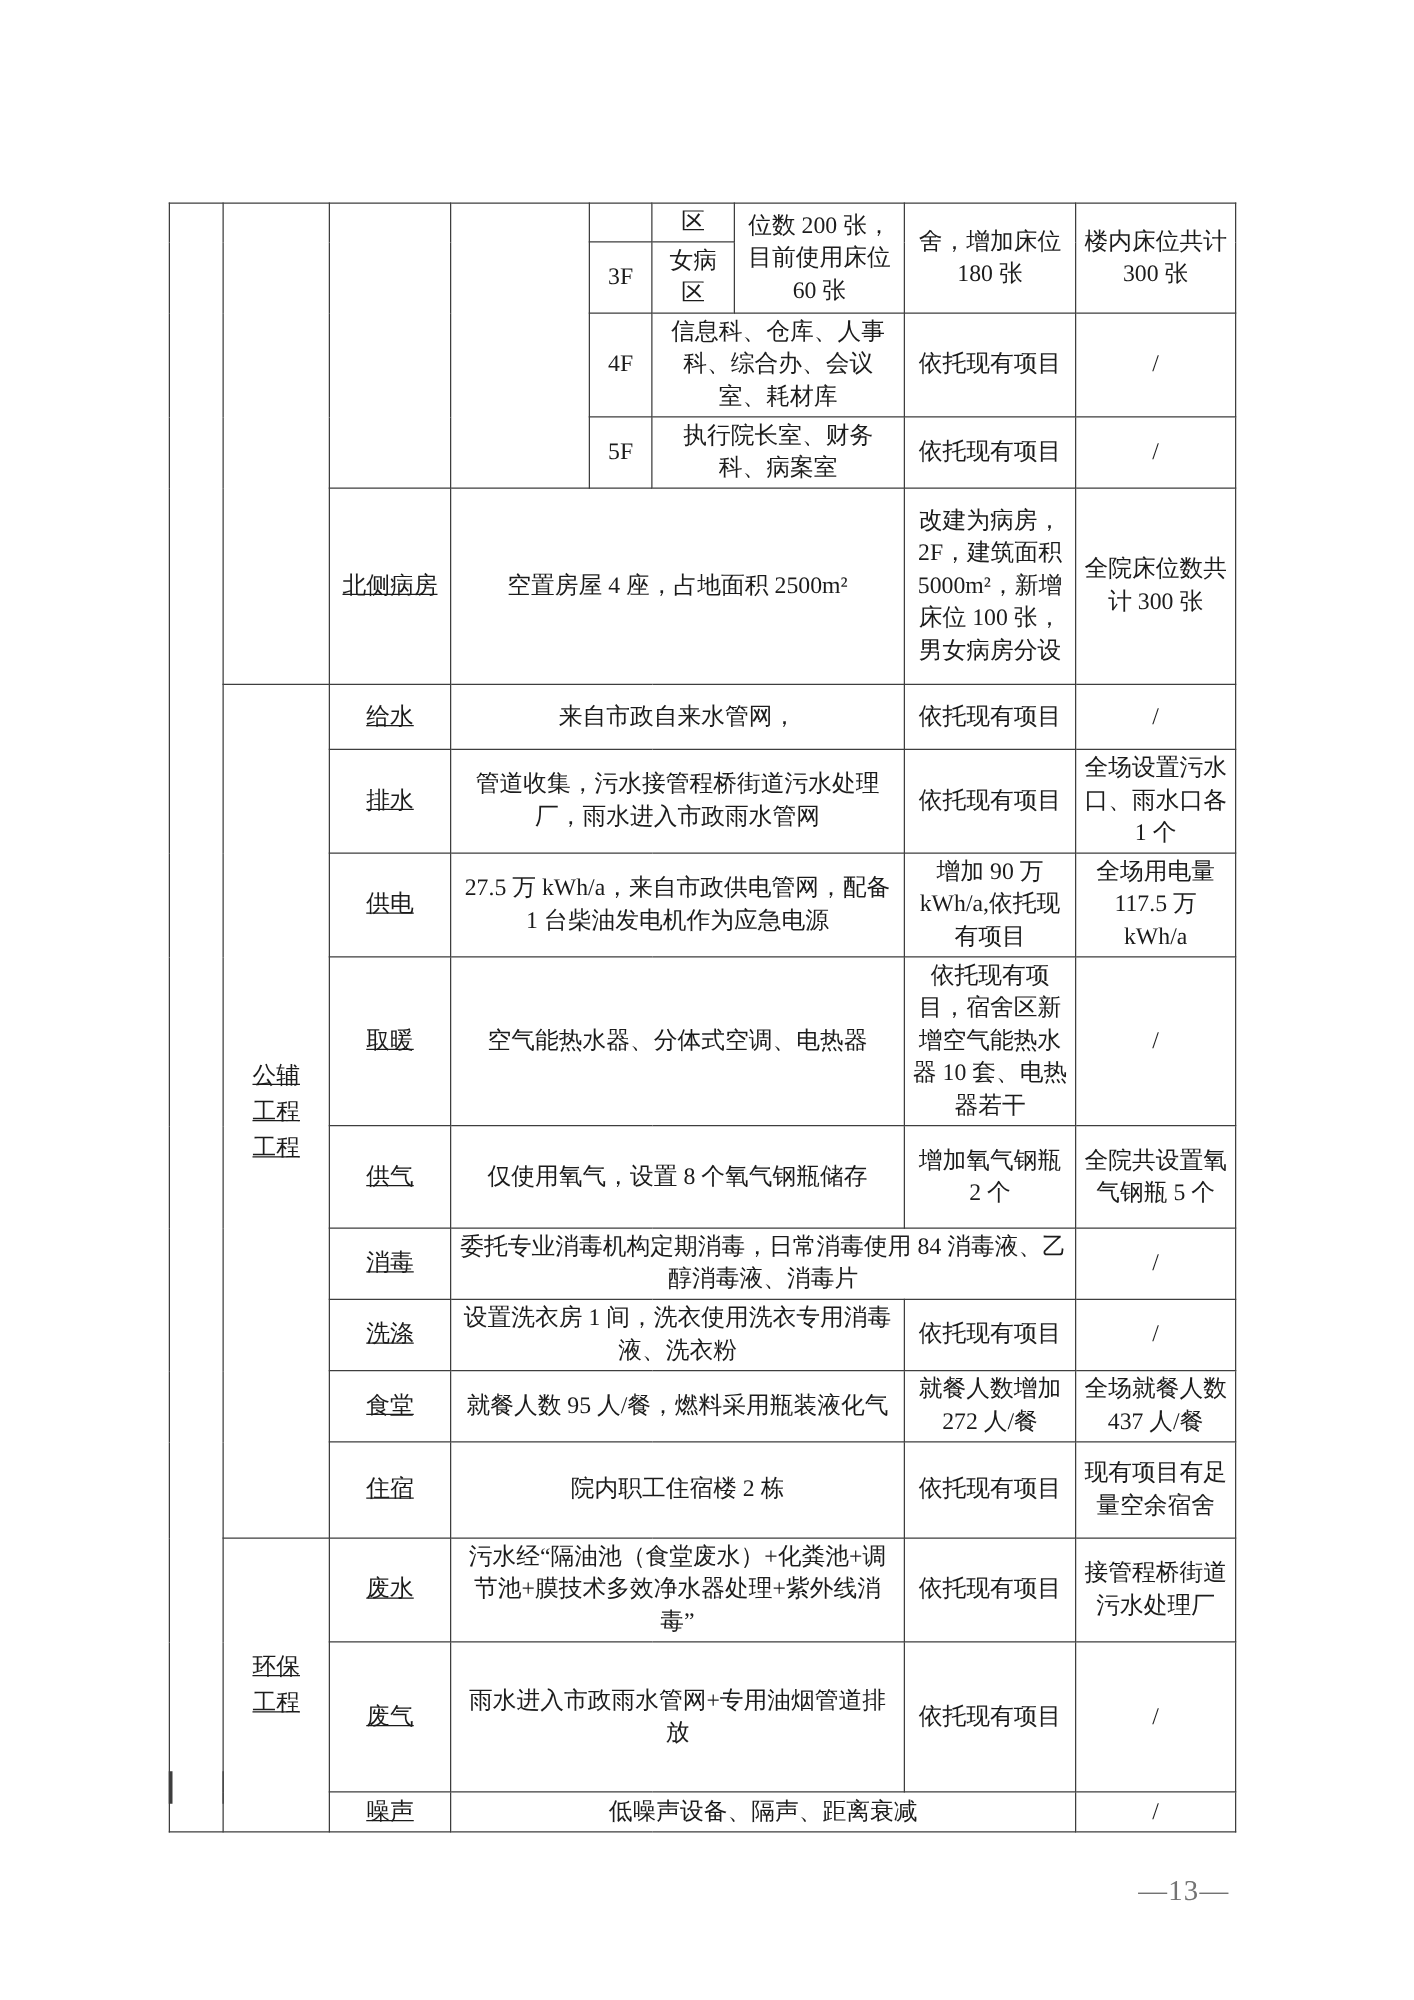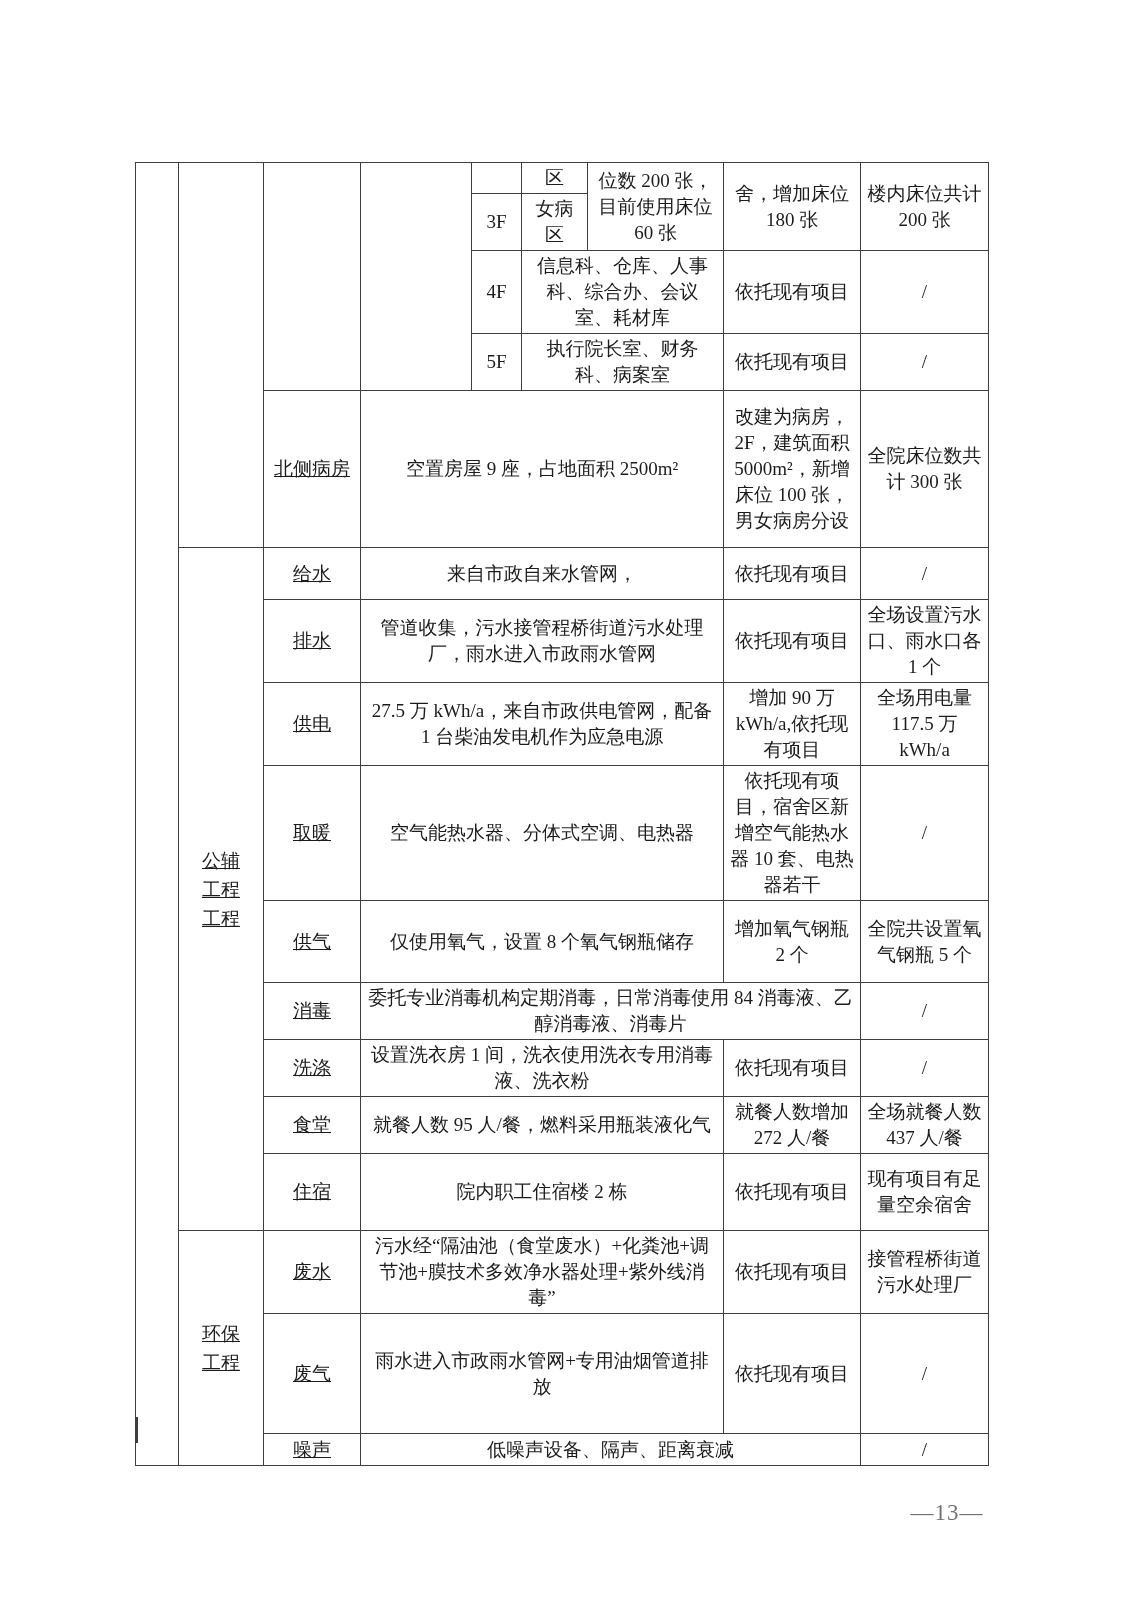--- a/index.html
+++ b/index.html
@@ -64,21 +64,21 @@
       <tbody>
           <tr style="height:25px">
         <td class="left-outer thin-top" rowspan="17"></td>
         <td class="tt" rowspan="5"></td>
         <td class="tt" rowspan="4"></td>
         <td class="tt" rowspan="4"></td>
         <td class="tt"></td>
         <td class="tt c-ward">区</td>
         <td class="tt" rowspan="2">位数 200 张，目前使用床位 60 张</td>
         <td class="tt c-change" rowspan="2">舍，增加床位 180 张</td>
-        <td class="tt c-note right-outer" rowspan="2">楼内床位共计 200 张</td>
+        <td class="tt c-note right-outer" rowspan="2">楼内床位共计 300 张</td>
       </tr>
 
       <tr style="height:55px">
         <td>3F</td>
         <td class="c-ward">女病区</td>
       </tr>
 
       <tr style="height:77px">
         <td>4F</td>
         <td colspan="2">信息科、仓库、人事科、综合办、会议室、耗材库</td>
@@ -88,21 +88,21 @@
 
       <tr style="height:53px">
         <td>5F</td>
         <td colspan="2">执行院长室、财务科、病案室</td>
         <td class="c-change">依托现有项目</td>
         <td class="c-note right-outer">/</td>
       </tr>
 
       <tr style="height:157px">
         <td class="c-item">北侧病房</td>
-        <td colspan="4">空置房屋 9 座，占地面积 2500m²</td>
+        <td colspan="4">空置房屋 4 座，占地面积 2500m²</td>
         <td class="c-change">改建为病房，2F，建筑面积 5000m²，新增床位 100 张，男女病房分设</td>
         <td class="c-note right-outer">全院床位数共计 300 张</td>
       </tr>
 
       <tr style="height:52px">
         <td class="st" rowspan="9"><span class="vlabel">公辅工程工程</span></td>
         <td class="st c-item">给水</td>
         <td class="st" colspan="4">来自市政自来水管网，</td>
         <td class="st c-change">依托现有项目</td>
         <td class="st c-note right-outer">/</td>

